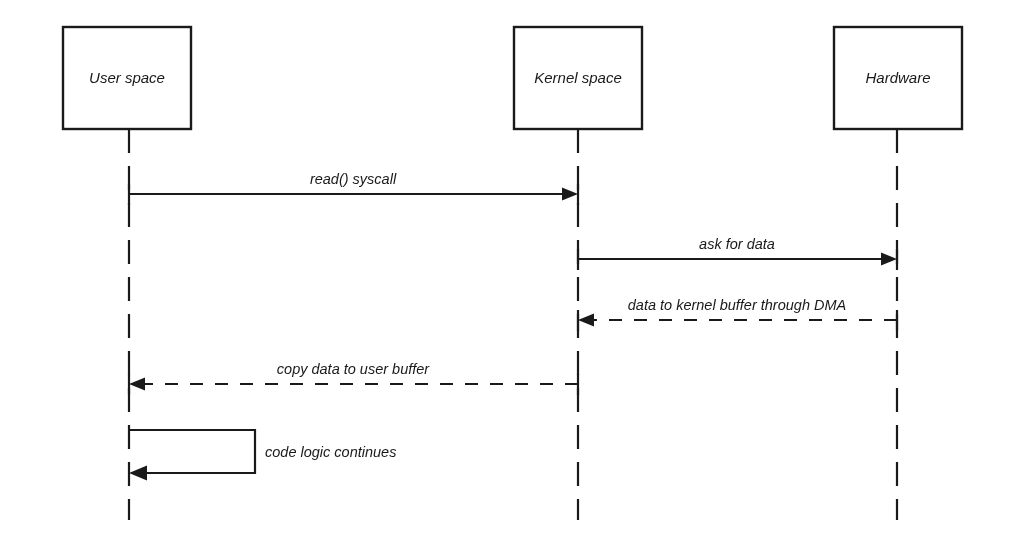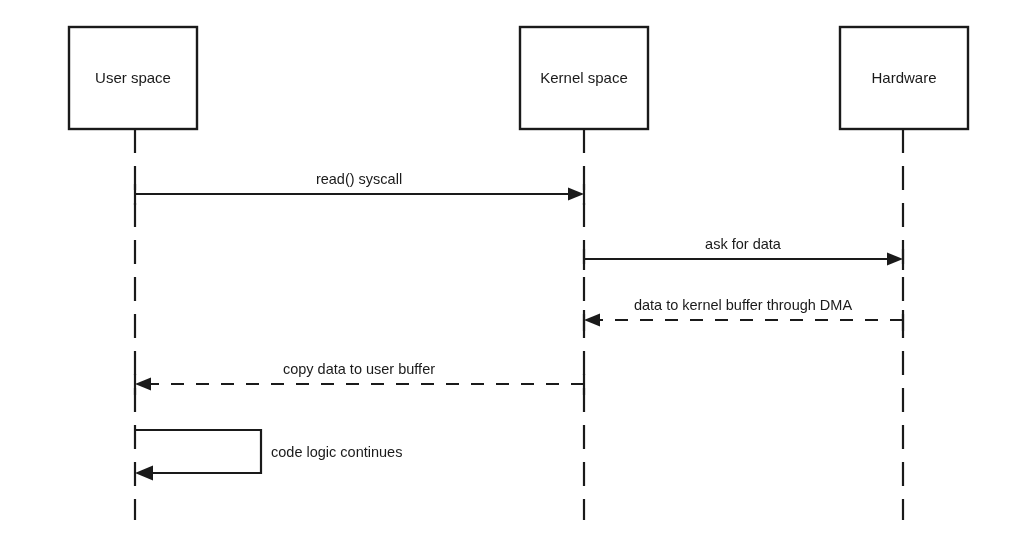--- a/index.html
+++ b/index.html
@@ -10,24 +10,25 @@
   body {
     width: 1011px;
     height: 536px;
     font-family: "Liberation Sans", sans-serif;
     color: #1a1a1a;
     overflow: hidden;
     position: relative;
   }
   #diagram-root {
     position: absolute;
-    left: 14px;
+    left: 8px;
     top: 0;
     width: 939px;
     height: 536px;
+    font-style: italic;
   }
   svg.diagram-svg {
     display: block;
     width: 1011px;
     height: 536px;
   }
   .participant-box {
     fill: #ffffff;
     stroke: #1a1a1a;
     stroke-width: 2.4;

